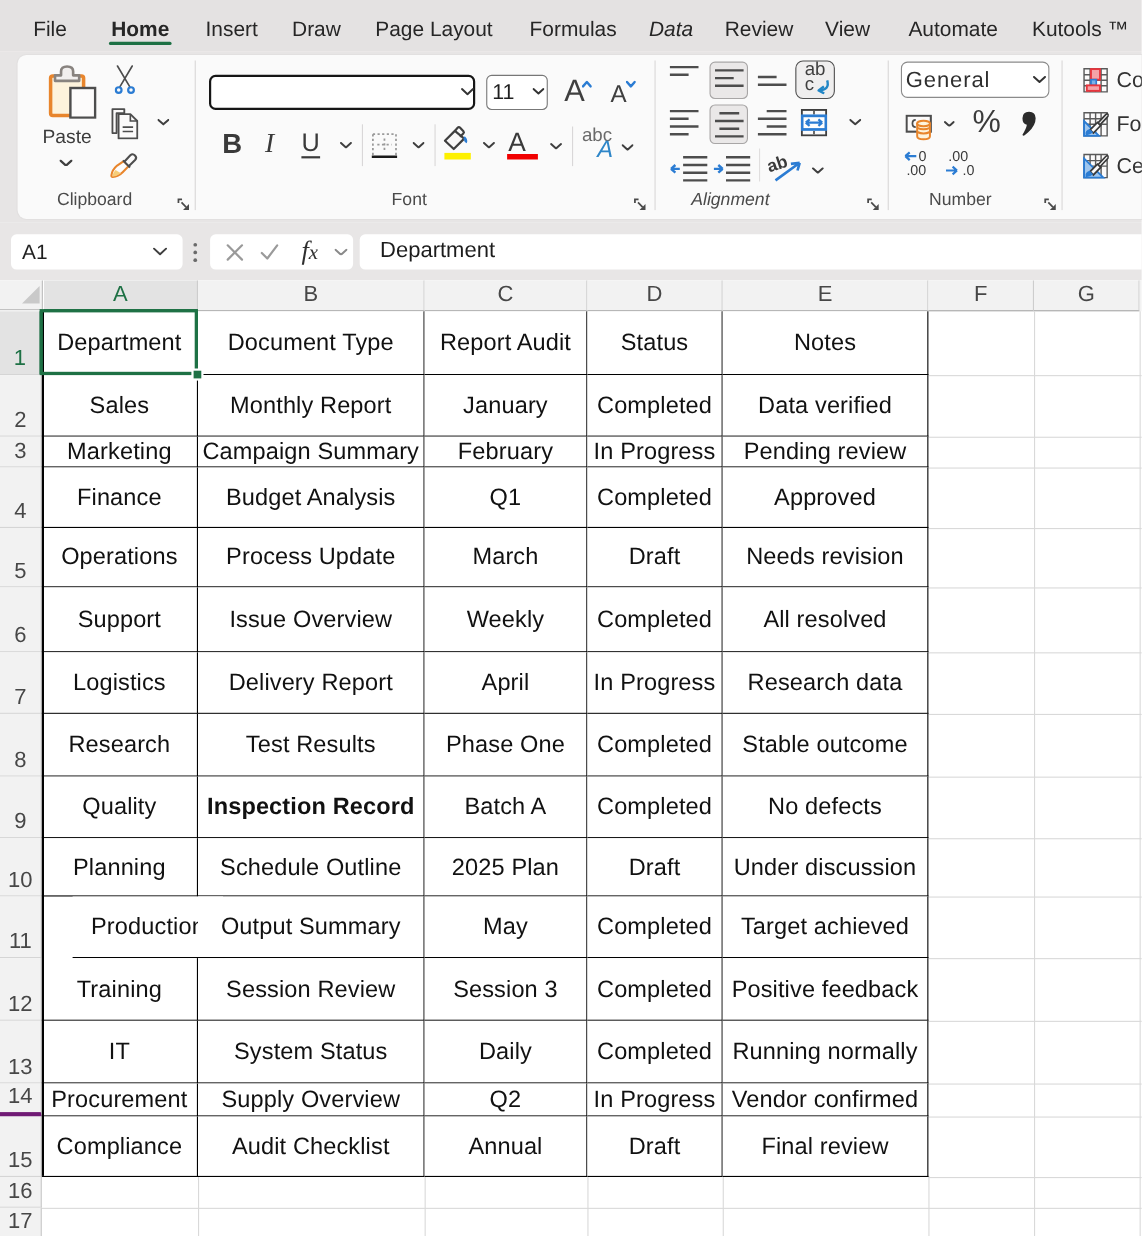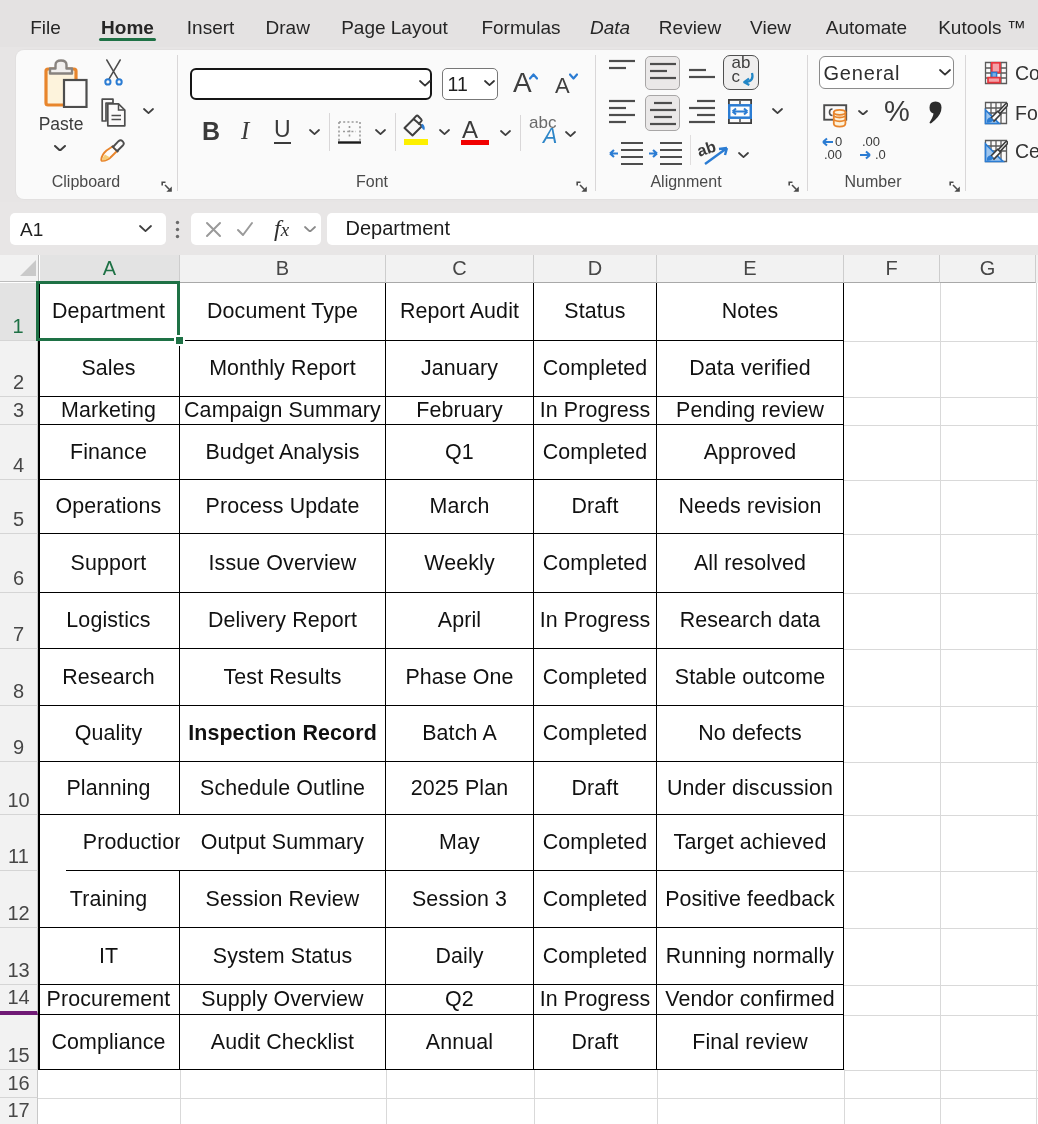--- a/index.html
+++ b/index.html
@@ -229,21 +229,21 @@
 <div class="ab" style="left:697px;top:140px;">
 <svg width="36" height="28" viewBox="0 0 36 28">
  <text x="2" y="15" font-size="16" font-weight="bold" fill="#3a3a3a" transform="rotate(-18 8 15)">ab</text>
  <path d="M8 24 L30 8 M30 8 L22 9 M30 8 L28 15" stroke="#2b7cd3" stroke-width="2.4" fill="none"></path>
 </svg></div>
 <div class="chev" style="left:737.5px;top:151.975px;">
     <svg width="11" height="6.050000000000001" viewBox="0 0 11 6.050000000000001">
       <path d="M1 1 L5.5 5.050000000000001 L10 1" fill="none" stroke="#3f3f3f" stroke-width="1.8" stroke-linecap="round" stroke-linejoin="round"></path>
     </svg>
   </div>
-<div class="glabel" style="left:686px;top:173px;">Alignment</div>
+<div class="glabel" style="left:664px;top:173px;font-style:italic;">Alignment</div>
 <div class="launch" style="left:788px;top:179px;"><svg width="12" height="12" viewBox="0 0 12 12">
       <path d="M1.2 4.5 V1.2 H4.5" fill="none" stroke="#4a4a4a" stroke-width="1.6"></path>
       <path d="M4 4 L8.2 8.2" fill="none" stroke="#4a4a4a" stroke-width="1.6"></path>
       <path d="M10.8 10.8 L10.8 5.4 L5.4 10.8 Z" fill="#4a4a4a"></path>
     </svg></div>
 <div class="sep" style="left:807px;top:55px;height:136px;"></div>
 <div class="ab" style="left:819px;top:56px;width:135px;height:33px;background:#fff;border:1px solid #8b8b8b;border-radius:6px;box-sizing:border-box;"></div>
 <div class="ab" style="left:823.5px;top:62px;font-size:20px;color:#2f2f2f;letter-spacing:0.8px;">General</div>
 <div class="chev" style="left:939.0px;top:69.2px;">
     <svg width="12" height="6.6000000000000005" viewBox="0 0 12 6.6000000000000005">

